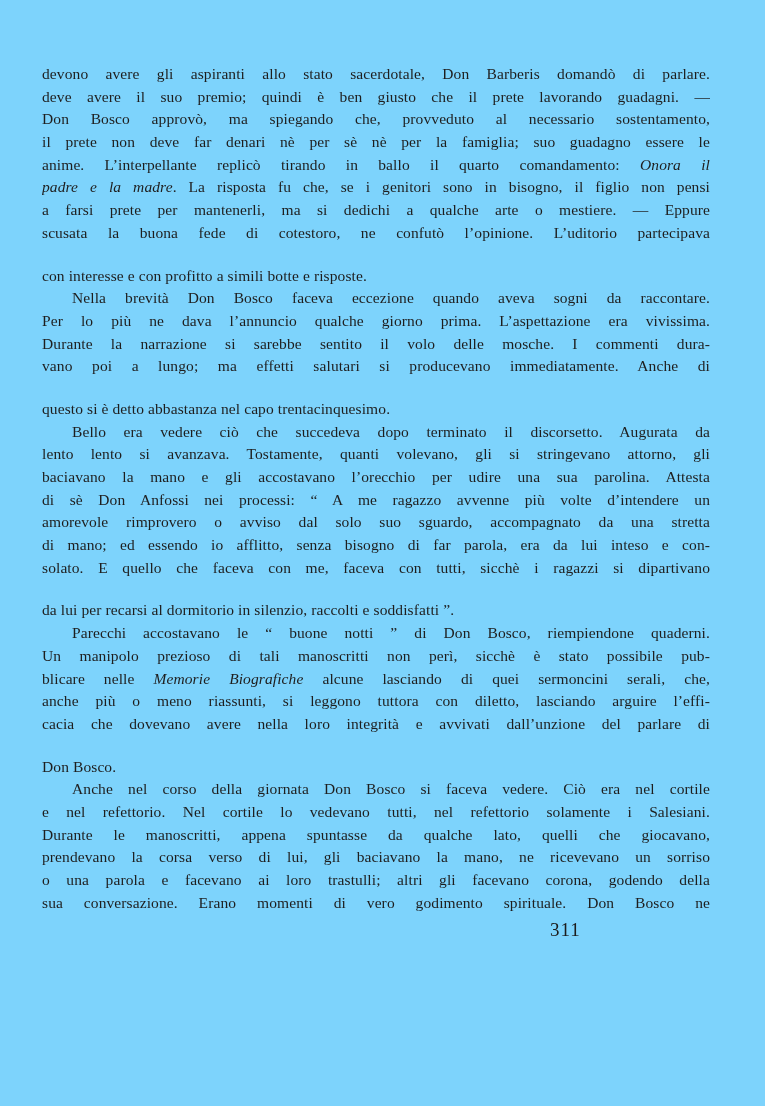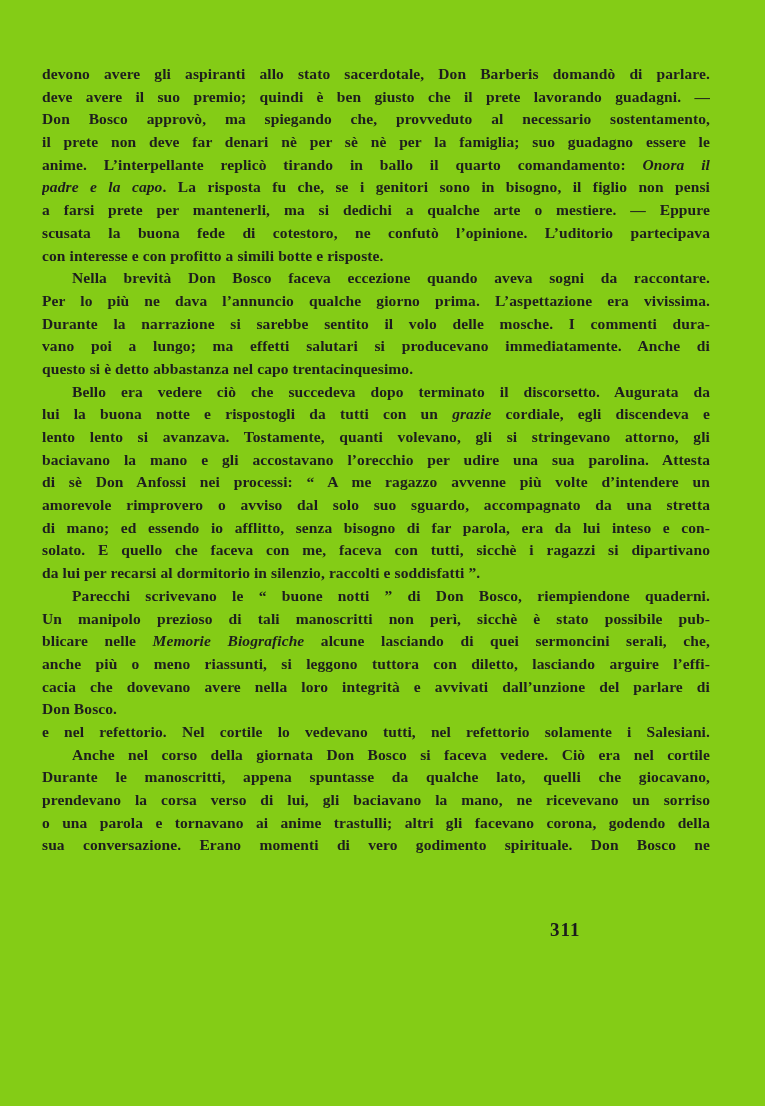--- a/index.html
+++ b/index.html
@@ -10,22 +10,21 @@
   body {
     width: 765px;
     height: 1106px;
     position: relative;
     overflow: hidden;
     font-family: "Liberation Serif", serif;
   }
   .page {
     position: absolute;
     inset: 0;
-    background: #84cc16;
-    font-weight: bold;
+    background: #7dd3fc;
   }
   .text-block {
     position: absolute;
     left: 42px;
     top: 63px;
     width: 668px;
     font-size: 15.5px;
     line-height: 22.7px;
     color: #1e1e1e;
     letter-spacing: 0.1px;
@@ -35,20 +34,21 @@
     padding: 0;
   }
   .line {
     text-align: justify;
     text-align-last: justify;
     height: 22.7px;
     overflow: hidden;
   }
   .line.last {
     text-align-last: left;
+    margin-top: 20px;
   }
   .line.indent {
     text-indent: 30px;
   }
   .line em {
     font-style: italic;
   }
   .page-number {
     position: absolute;
     left: 550px;
@@ -63,54 +63,53 @@
 <body>
 
 <div class="page">
   <div class="text-block">
       <div class="para">
         <div class="line"><span>devono avere gli aspiranti allo stato sacerdotale, Don Barberis domandò di parlare.</span></div>
         <div class="line"><span>deve avere il suo premio; quindi è ben giusto che il prete lavorando guadagni. —</span></div>
         <div class="line"><span>Don Bosco approvò, ma spiegando che, provveduto al necessario sostentamento,</span></div>
         <div class="line"><span>il prete non deve far denari nè per sè nè per la famiglia; suo guadagno essere le</span></div>
         <div class="line"><span>anime. L’interpellante replicò tirando in ballo il quarto comandamento: </span><em>Onora il</em></div>
-        <div class="line"><em>padre e la capo</em><span>. La risposta fu che, se i genitori sono in bisogno, il figlio non pensi</span></div>
+        <div class="line"><em>padre e la madre</em><span>. La risposta fu che, se i genitori sono in bisogno, il figlio non pensi</span></div>
         <div class="line"><span>a farsi prete per mantenerli, ma si dedichi a qualche arte o mestiere. — Eppure</span></div>
         <div class="line"><span>scusata la buona fede di cotestoro, ne confutò l’opinione. L’uditorio partecipava</span></div>
         <div class="line last"><span>con interesse e con profitto a simili botte e risposte.</span></div>
       </div>
       <div class="para">
         <div class="line indent"><span>Nella brevità Don Bosco faceva eccezione quando aveva sogni da raccontare.</span></div>
         <div class="line"><span>Per lo più ne dava l’annuncio qualche giorno prima. L’aspettazione era vivissima.</span></div>
         <div class="line"><span>Durante la narrazione si sarebbe sentito il volo delle mosche. I commenti dura-</span></div>
         <div class="line"><span>vano poi a lungo; ma effetti salutari si producevano immediatamente. Anche di</span></div>
         <div class="line last"><span>questo si è detto abbastanza nel capo trentacinquesimo.</span></div>
       </div>
       <div class="para">
         <div class="line indent"><span>Bello era vedere ciò che succedeva dopo terminato il discorsetto. Augurata da</span></div>
-        <div class="line"><span>lui la buona notte e rispostogli da tutti con un </span><em>grazie</em><span> cordiale, egli discendeva e</span></div>
         <div class="line"><span>lento lento si avanzava. Tostamente, quanti volevano, gli si stringevano attorno, gli</span></div>
         <div class="line"><span>baciavano la mano e gli accostavano l’orecchio per udire una sua parolina. Attesta</span></div>
         <div class="line"><span>di sè Don Anfossi nei processi: “ A me ragazzo avvenne più volte d’intendere un</span></div>
         <div class="line"><span>amorevole rimprovero o avviso dal solo suo sguardo, accompagnato da una stretta</span></div>
         <div class="line"><span>di mano; ed essendo io afflitto, senza bisogno di far parola, era da lui inteso e con-</span></div>
         <div class="line"><span>solato. E quello che faceva con me, faceva con tutti, sicchè i ragazzi si dipartivano</span></div>
         <div class="line last"><span>da lui per recarsi al dormitorio in silenzio, raccolti e soddisfatti ”.</span></div>
       </div>
       <div class="para">
-        <div class="line indent"><span>Parecchi scrivevano le “ buone notti ” di Don Bosco, riempiendone quaderni.</span></div>
+        <div class="line indent"><span>Parecchi accostavano le “ buone notti ” di Don Bosco, riempiendone quaderni.</span></div>
         <div class="line"><span>Un manipolo prezioso di tali manoscritti non perì, sicchè è stato possibile pub-</span></div>
         <div class="line"><span>blicare nelle </span><em>Memorie Biografiche</em><span> alcune lasciando di quei sermoncini serali, che,</span></div>
         <div class="line"><span>anche più o meno riassunti, si leggono tuttora con diletto, lasciando arguire l’effi-</span></div>
         <div class="line"><span>cacia che dovevano avere nella loro integrità e avvivati dall’unzione del parlare di</span></div>
         <div class="line last"><span>Don Bosco.</span></div>
       </div>
       <div class="para">
+        <div class="line indent"><span>Anche nel corso della giornata Don Bosco si faceva vedere. Ciò era nel cortile</span></div>
         <div class="line"><span>e nel refettorio. Nel cortile lo vedevano tutti, nel refettorio solamente i Salesiani.</span></div>
-        <div class="line indent"><span>Anche nel corso della giornata Don Bosco si faceva vedere. Ciò era nel cortile</span></div>
         <div class="line"><span>Durante le manoscritti, appena spuntasse da qualche lato, quelli che giocavano,</span></div>
         <div class="line"><span>prendevano la corsa verso di lui, gli baciavano la mano, ne ricevevano un sorriso</span></div>
-        <div class="line"><span>o una parola e tornavano ai anime trastulli; altri gli facevano corona, godendo della</span></div>
+        <div class="line"><span>o una parola e facevano ai loro trastulli; altri gli facevano corona, godendo della</span></div>
         <div class="line"><span>sua conversazione. Erano momenti di vero godimento spirituale. Don Bosco ne</span></div>
       </div>
     </div>
   <div class="page-number">311</div>
 </div>
 
 </body></html>

